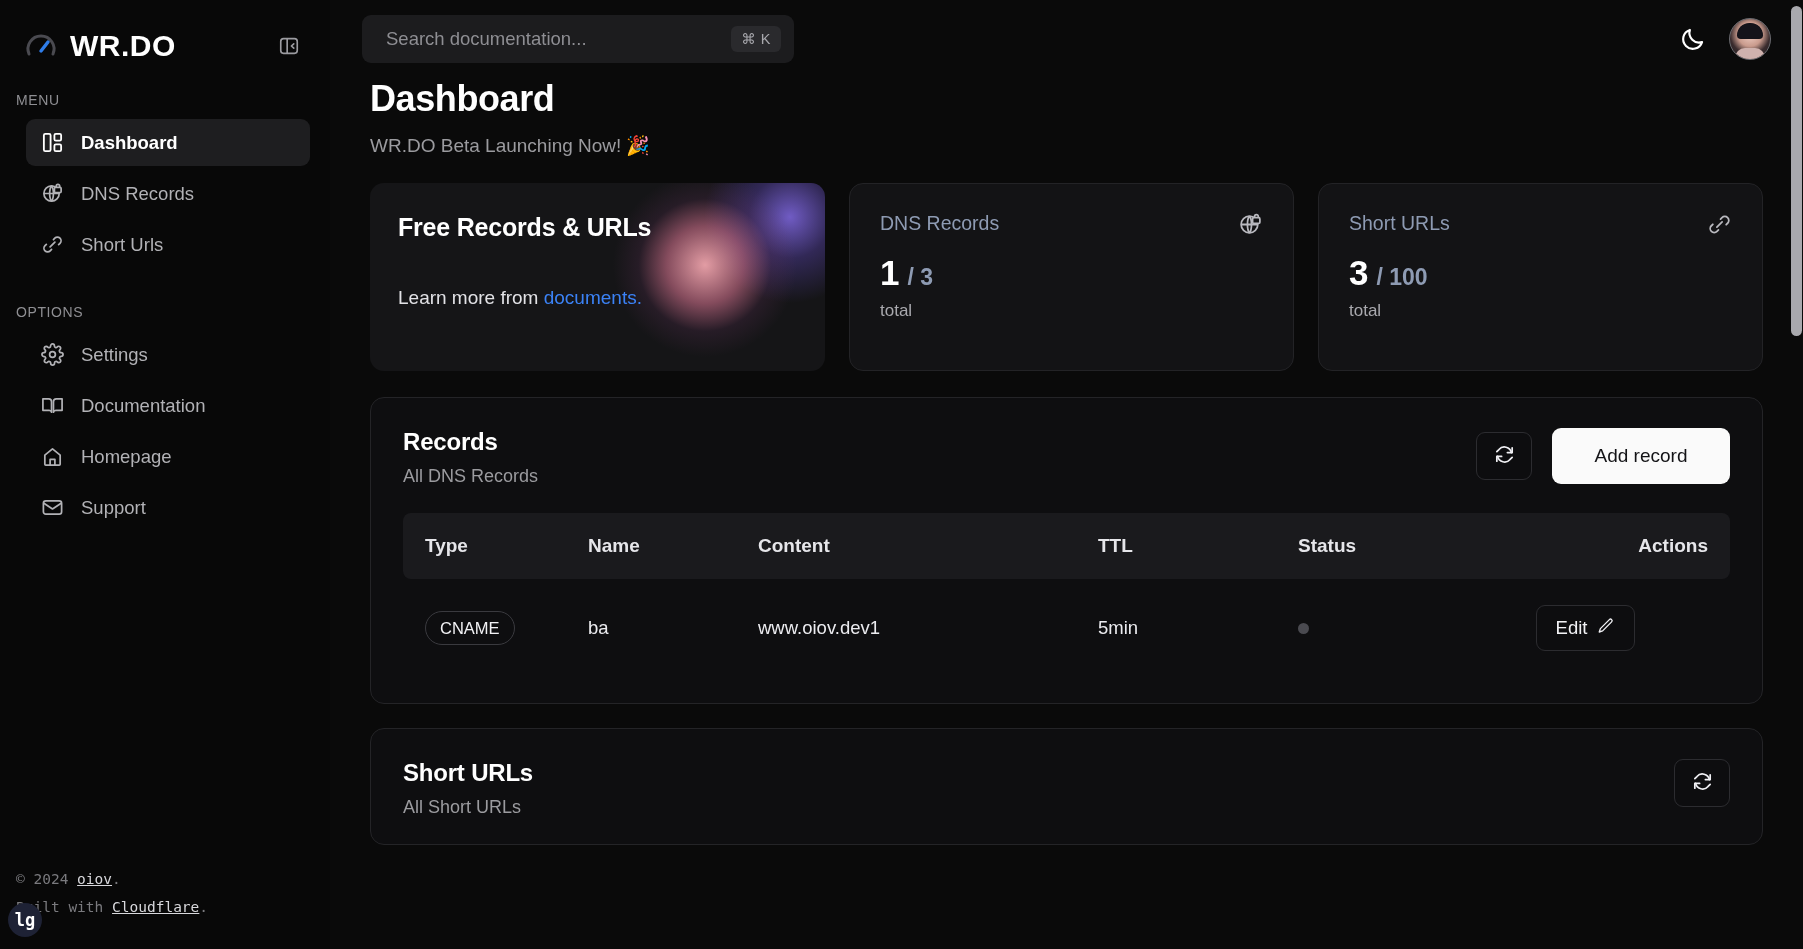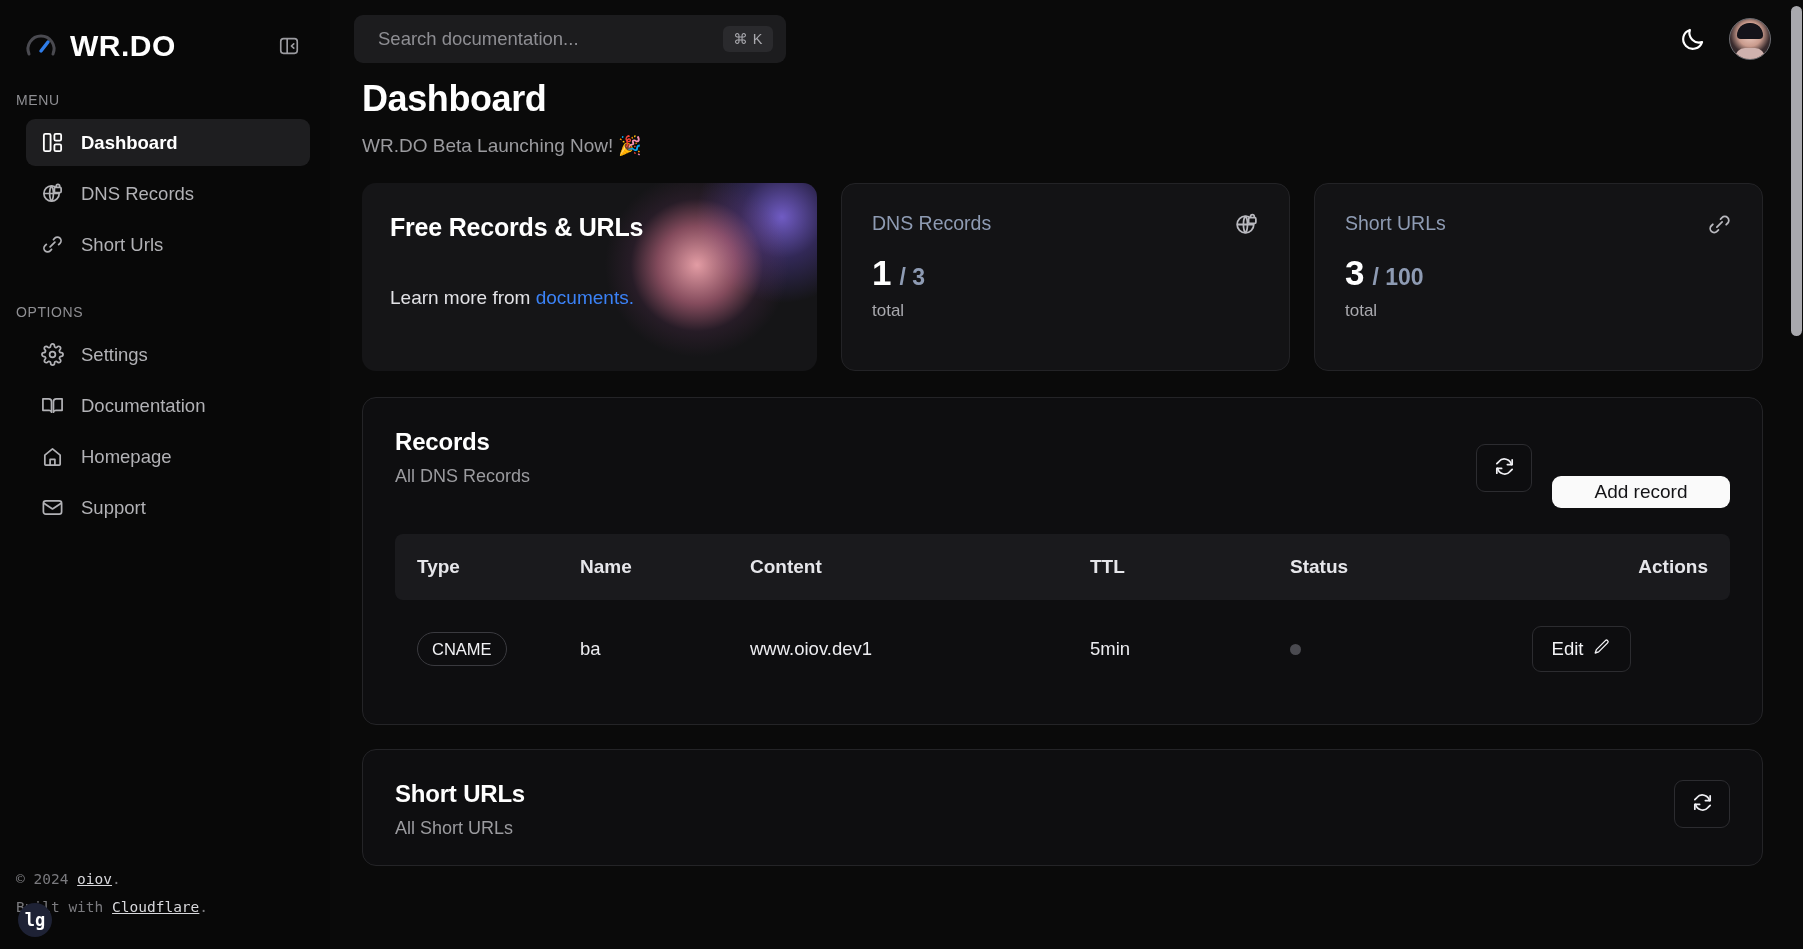--- a/index.html
+++ b/index.html
@@ -2,21 +2,21 @@
 <html><head>
 <meta charset="utf-8">
 <style>
   * { box-sizing: border-box; margin: 0; padding: 0; }
   html, body {
     width: 1803px; height: 949px;
     background: #0a0a0a;
     font-family: "Liberation Sans", sans-serif;
     overflow: hidden;
   }
-  .app { display: flex; width: 1803px; height: 949px; position: relative; }
+  .app { display: flex; width: 1803px; height: 949px; position: relative; gap: 8px; }
 
   
   .sidebar {
     width: 330px; flex: 0 0 330px; height: 949px;
     background: #080808;
     display: flex; flex-direction: column;
     position: relative;
   }
   .brand-row {
     height: 92px; display: flex; align-items: center;
@@ -54,21 +54,20 @@
   }
   .sidebar-footer a { color: #d8d8dc; text-decoration: underline; }
   .bp-badge {
     position: absolute; left: 8px; bottom: 12px;
     width: 34px; height: 34px; border-radius: 50%;
     background: #1e2235; color: #fff;
     font-family: "DejaVu Sans Mono", monospace;
     font-size: 17px; font-weight: 700;
     display: flex; align-items: center; justify-content: center;
     z-index: 5;
-    margin-left: 10px;
   }
 
   
   .main {
     flex: 1; height: 949px; overflow: hidden;
     background: #0a0a0a; position: relative;
   }
   .topbar {
     height: 78px; display: flex; align-items: center;
     padding: 0 32px 0 24px; gap: 18px;
@@ -149,26 +148,25 @@
     letter-spacing: -0.2px; margin-bottom: 10px; }
   .panel-sub { font-size: 18px; color: #9b9b9f; }
   .panel-actions { display: flex; gap: 20px; align-items: center; }
   .icon-btn {
     width: 56px; height: 48px; border-radius: 9px;
     border: 1px solid #2c2c30; background: #0d0d0f;
     display: flex; align-items: center; justify-content: center;
     cursor: pointer;
   }
   .primary-btn {
-    min-width: 178px; height: 32px; border-radius: 9px;
+    min-width: 178px; height: 56px; border-radius: 9px;
     background: #fafafa; color: #131316; border: none;
     font-size: 19px; font-family: "Liberation Sans", sans-serif;
     display: flex; align-items: center; justify-content: center;
     cursor: pointer;
-    margin-top: 48px;
   }
 
   table { width: 100%; border-collapse: collapse; margin-top: 26px; }
   thead tr { background: #1a1a1d; }
   thead th {
     text-align: left; font-size: 19px; font-weight: 700; color: #e6e6ea;
     padding: 22px 0 22px 0; height: 66px;
   }
   thead th:first-child { padding-left: 22px; border-radius: 8px 0 0 8px; }
   thead th:last-child { border-radius: 0 8px 8px 0; padding-right: 22px; }

